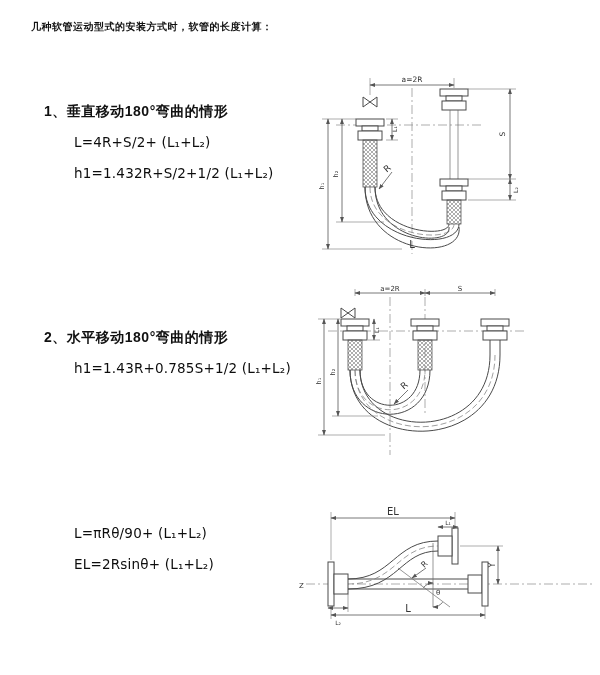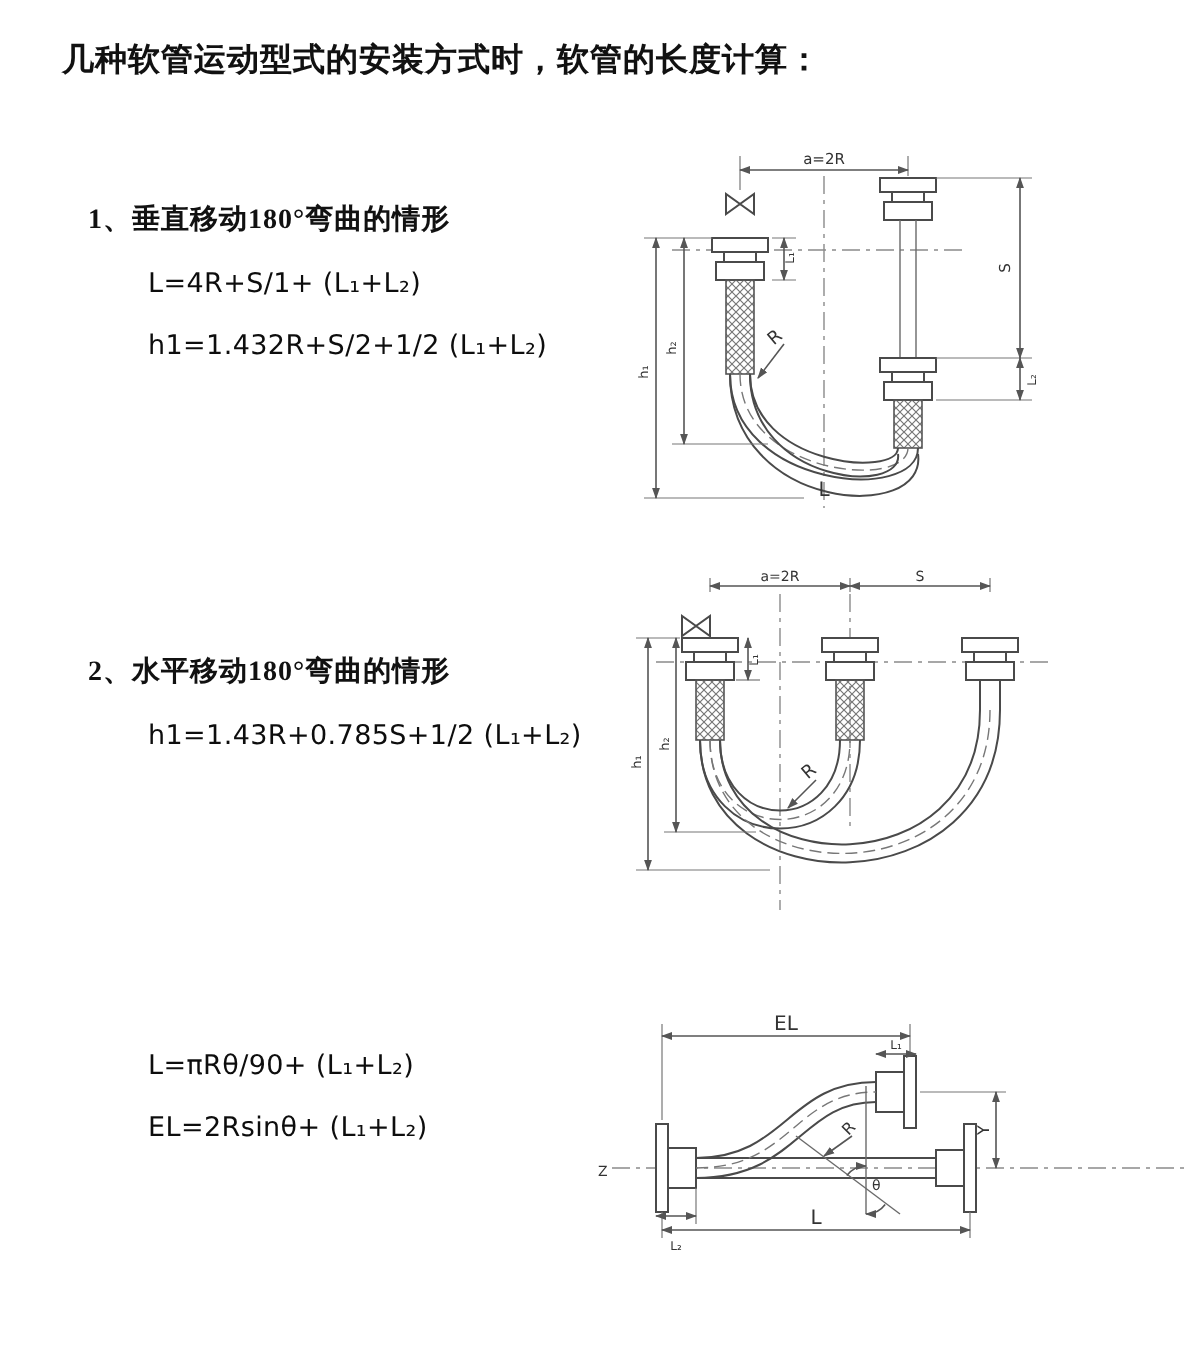--- a/index.html
+++ b/index.html
@@ -1,25 +1,25 @@
 <!DOCTYPE html>
 <html><head>
 <meta charset="utf-8">
 <style>
   html,body{margin:0;padding:0;}
   body{
     width:600px;height:675px;background:#ffffff;position:relative;
     overflow:hidden;font-family:"Liberation Sans",sans-serif;color:#1a1a1a;
   }
   .page-title{
-    position:absolute;left:31px;top:20px;font-size:16px;font-weight:bold;
+    position:absolute;left:31px;top:20px;font-size:10px;font-weight:bold;
     letter-spacing:0.5px;color:#111;
   }
   .calc-section{position:absolute;left:44px;width:270px;}
-  .sec-heading{font-size:14px;font-weight:bold;color:#111;height:31px;line-height:20px;letter-spacing:0.5px;font-family:Liberation Serif, serif;}
+  .sec-heading{font-size:14px;font-weight:bold;color:#111;height:31px;line-height:20px;letter-spacing:0.5px;}
   .formula{font-size:13.5px;color:#0d0d0d;height:31px;line-height:20px;margin-left:30px;letter-spacing:0.2px;font-family:"DejaVu Sans","Liberation Sans",sans-serif;}
   #sec1{top:101px;}
   #sec2{top:302px;margin-top:25px;}
   #sec3{top:523px;}
   .diag{position:absolute;}
   #diag1{left:312px;top:72px;}
   #diag2{left:310px;top:283px;}
   #diag3{left:298px;top:505px;}
   svg{display:block;}
   svg text{font-family:"DejaVu Sans","Liberation Sans",sans-serif;fill:#333;}
@@ -32,21 +32,21 @@
   .cline{stroke:#8a8a8a;stroke-width:0.7;fill:none;stroke-dasharray:9 3 2 3;}
   .hdash{stroke:#777;stroke-width:0.7;fill:none;stroke-dasharray:6 3;}
 </style>
 </head>
 <body>
 
 <div class="page-title">几种软管运动型式的安装方式时，软管的长度计算：</div>
 
 <div class="calc-section" id="sec1">
   <div class="sec-heading">1、垂直移动180°弯曲的情形</div>
-  <div class="formula">L=4R+S/1+ (L₁+L₂)</div>
+  <div class="formula">L=4R+S/2+ (L₁+L₂)</div>
   <div class="formula">h1=1.432R+S/2+1/2 (L₁+L₂)</div>
 </div>
 
 <div class="calc-section" id="sec2">
   <div class="sec-heading">2、水平移动180°弯曲的情形</div>
   <div class="formula">h1=1.43R+0.785S+1/2 (L₁+L₂)</div>
 </div>
 
 <div class="calc-section" id="sec3">
   <div class="formula">L=πRθ/90+ (L₁+L₂)</div>

